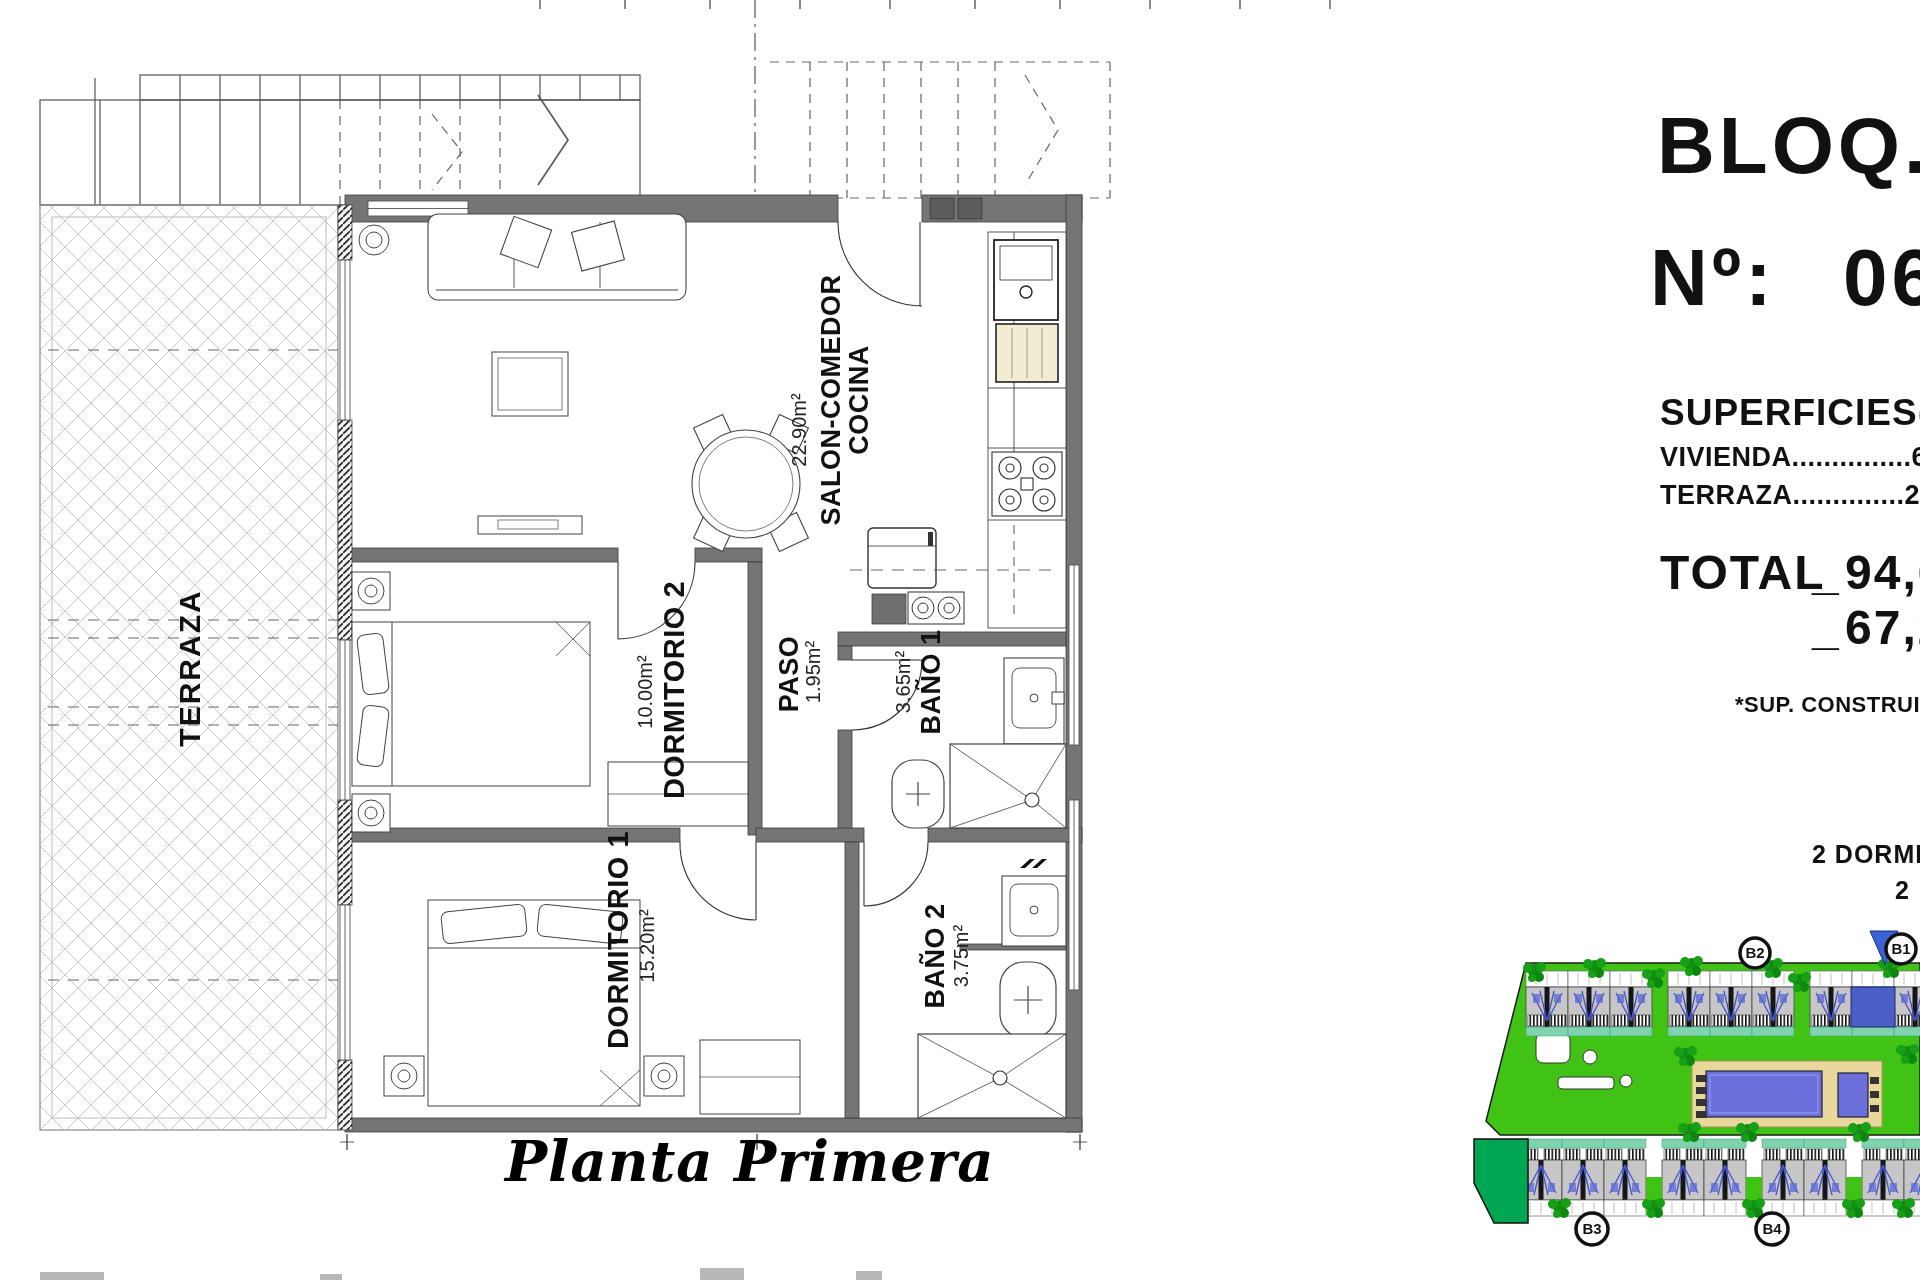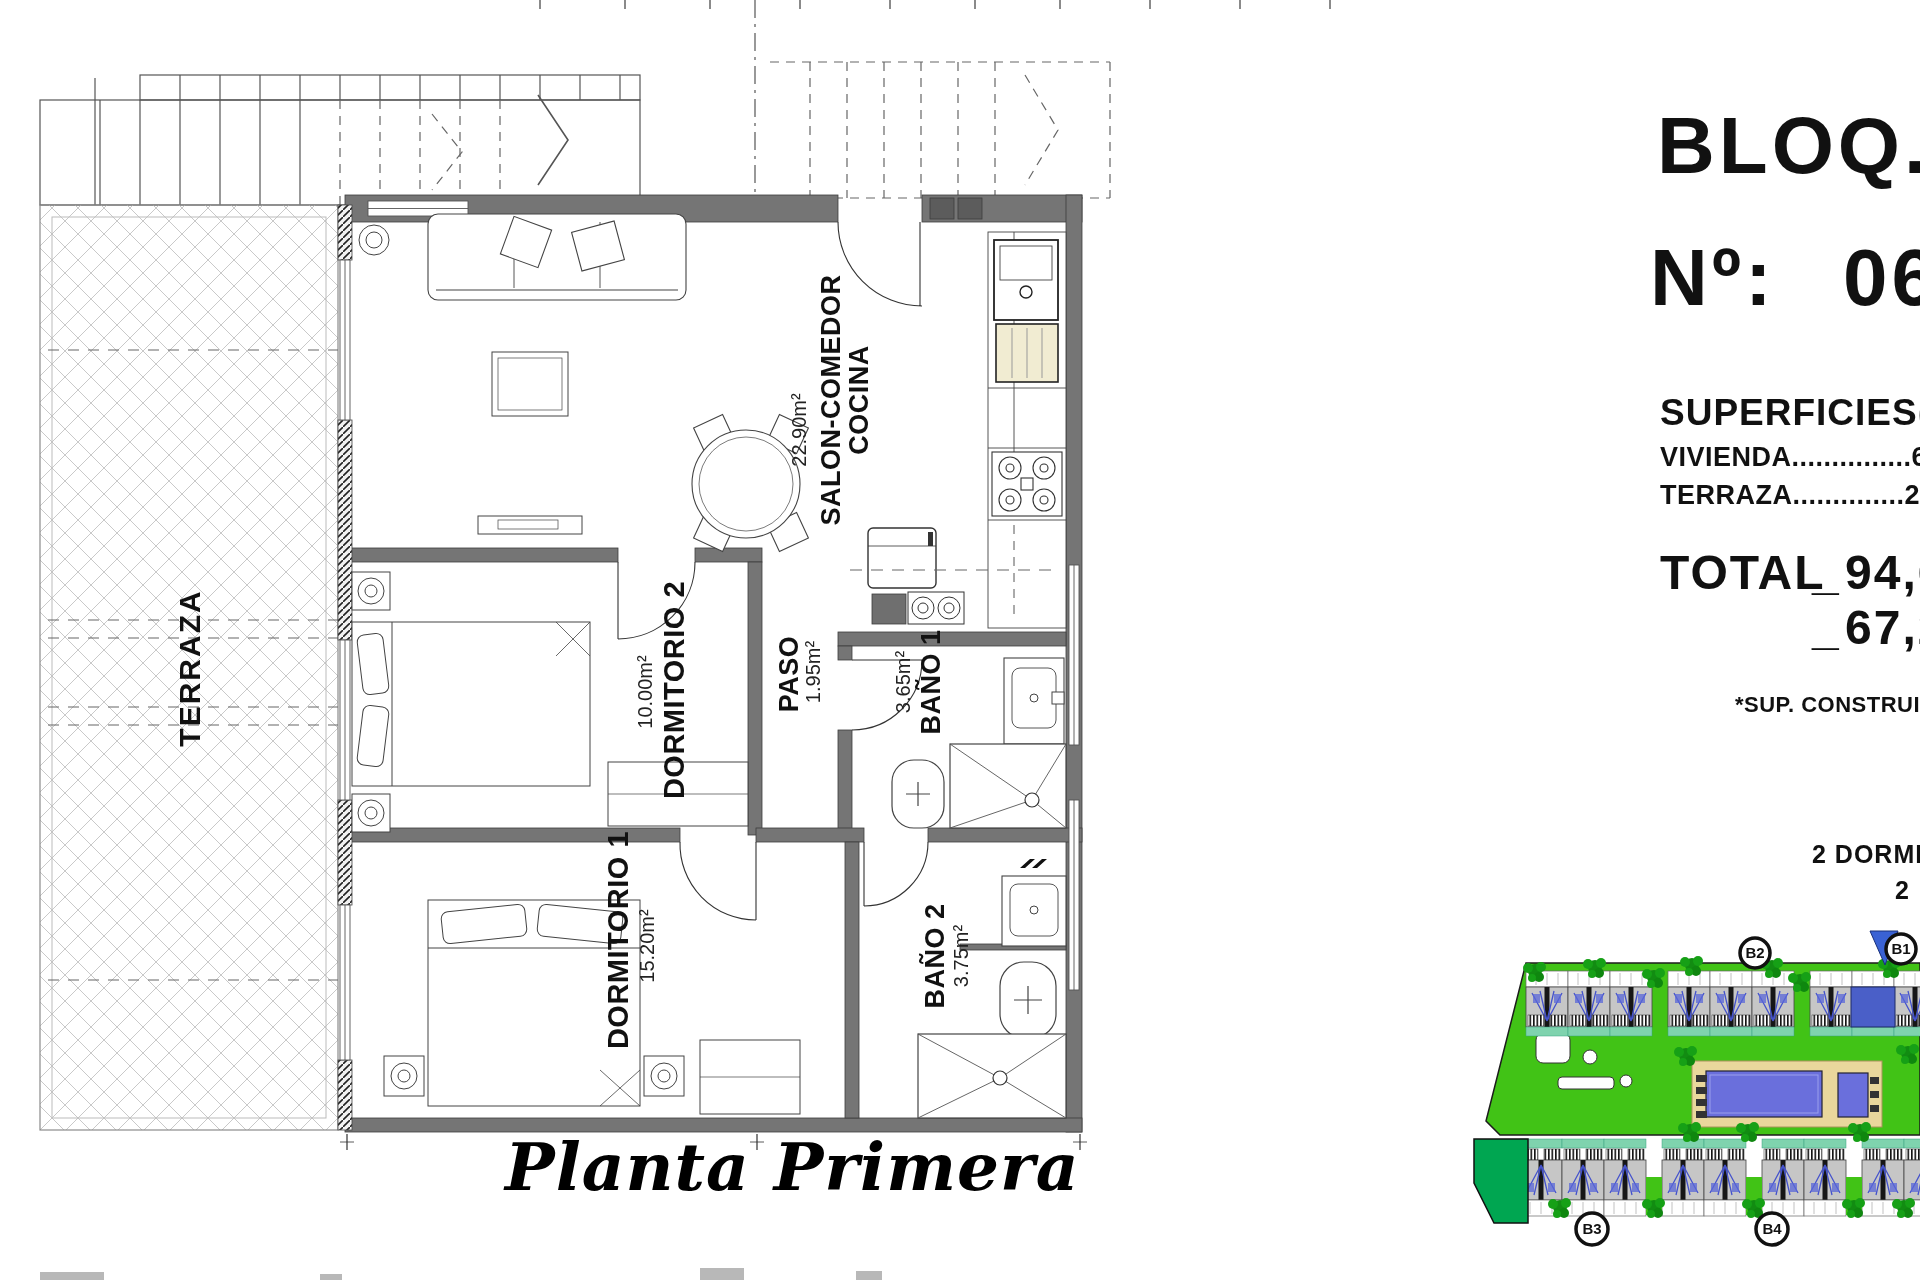--- a/index.html
+++ b/index.html
@@ -16,21 +16,21 @@
   .foot{font-size:22px;font-weight:700;letter-spacing:.5px;}
   .typo{font-size:25px;font-weight:700;letter-spacing:1px;}
   
   .rname{font:700 27px "Liberation Sans",sans-serif;fill:#111;letter-spacing:.5px;}
   .rname-lg{font:700 29px "Liberation Sans",sans-serif;fill:#111;letter-spacing:.5px;}
   .rarea{font:400 20px "Liberation Sans",sans-serif;fill:#222;}
   .terr{font:600 30px "Liberation Sans",sans-serif;fill:#111;letter-spacing:2px;}
   .badge{font:700 15px "Liberation Sans",sans-serif;fill:#111;}
   
   .script-title{font-family:"DejaVu Serif",serif;font-style:italic;font-weight:bold;
-                font-size:66px;color:#000;letter-spacing:1px;}
+                font-size:56px;color:#000;letter-spacing:1px;}
   svg{display:block;}
 </style>
 </head>
 <body>
 
 <div id="app">
 
   <svg class="abs" style="left:0;top:0" width="1400" height="1280" viewBox="0 0 1400 1280">
     <defs>
       <pattern id="herr" width="26" height="26" patternUnits="userSpaceOnUse">

